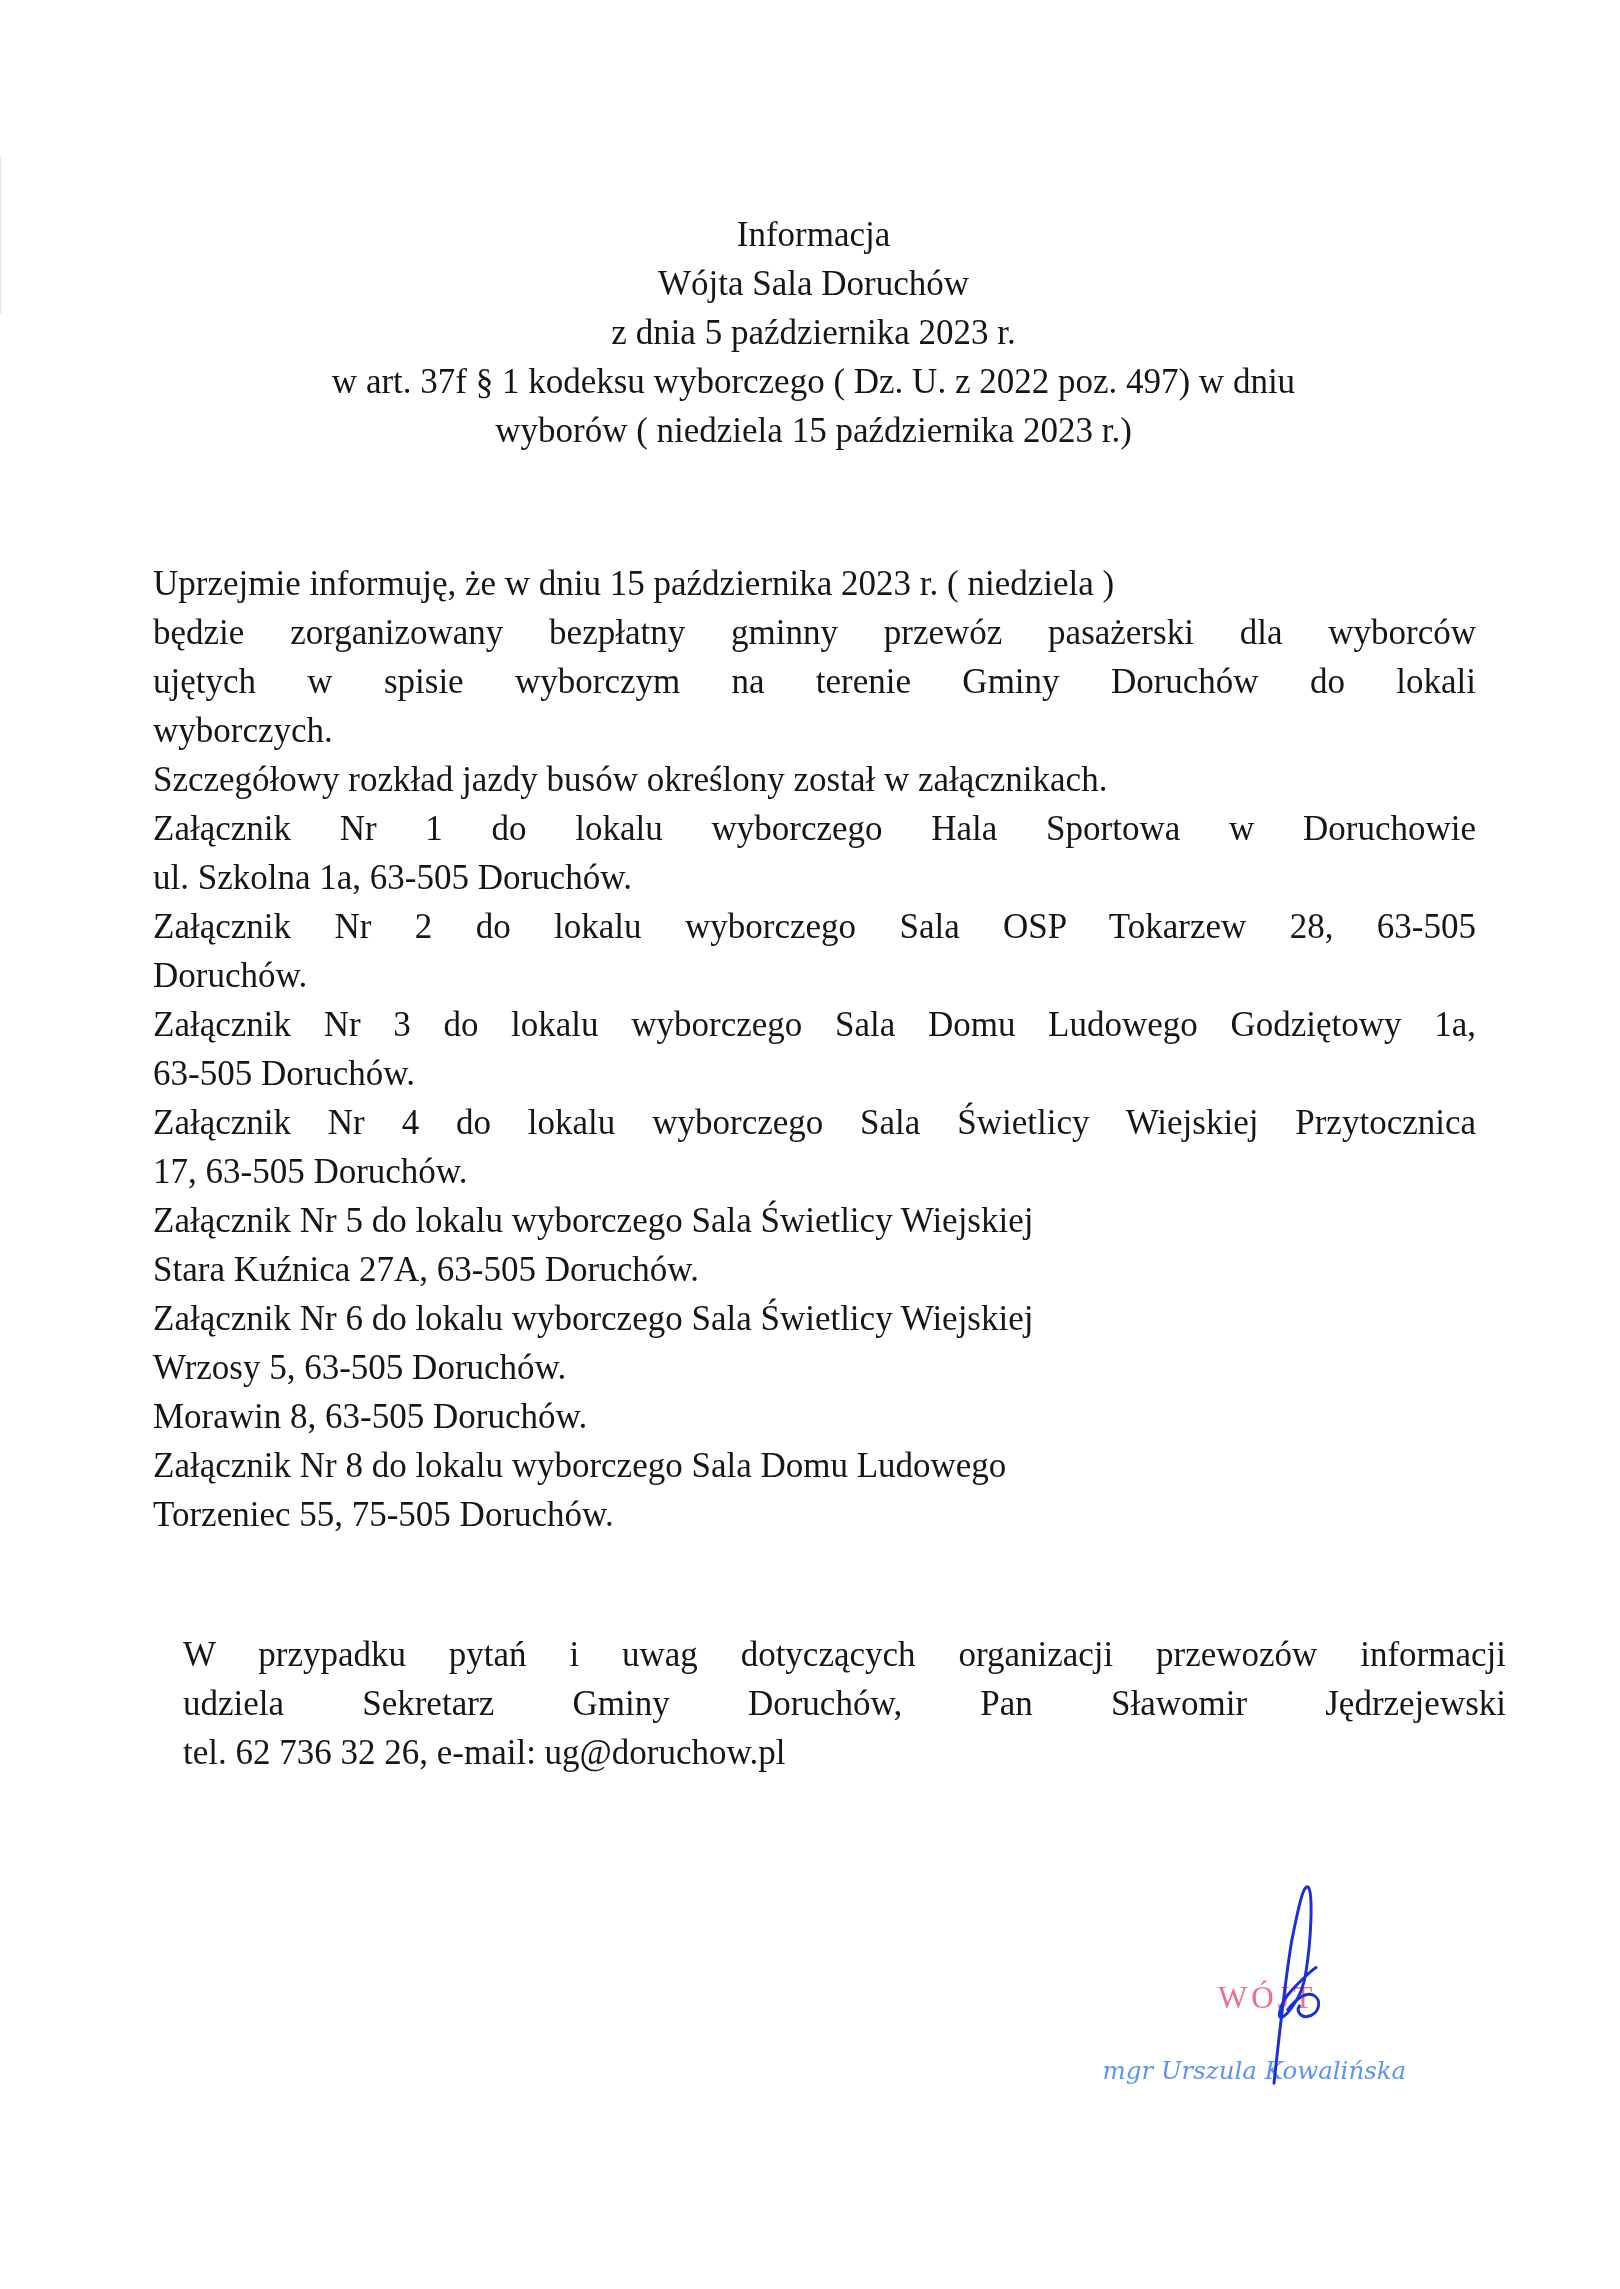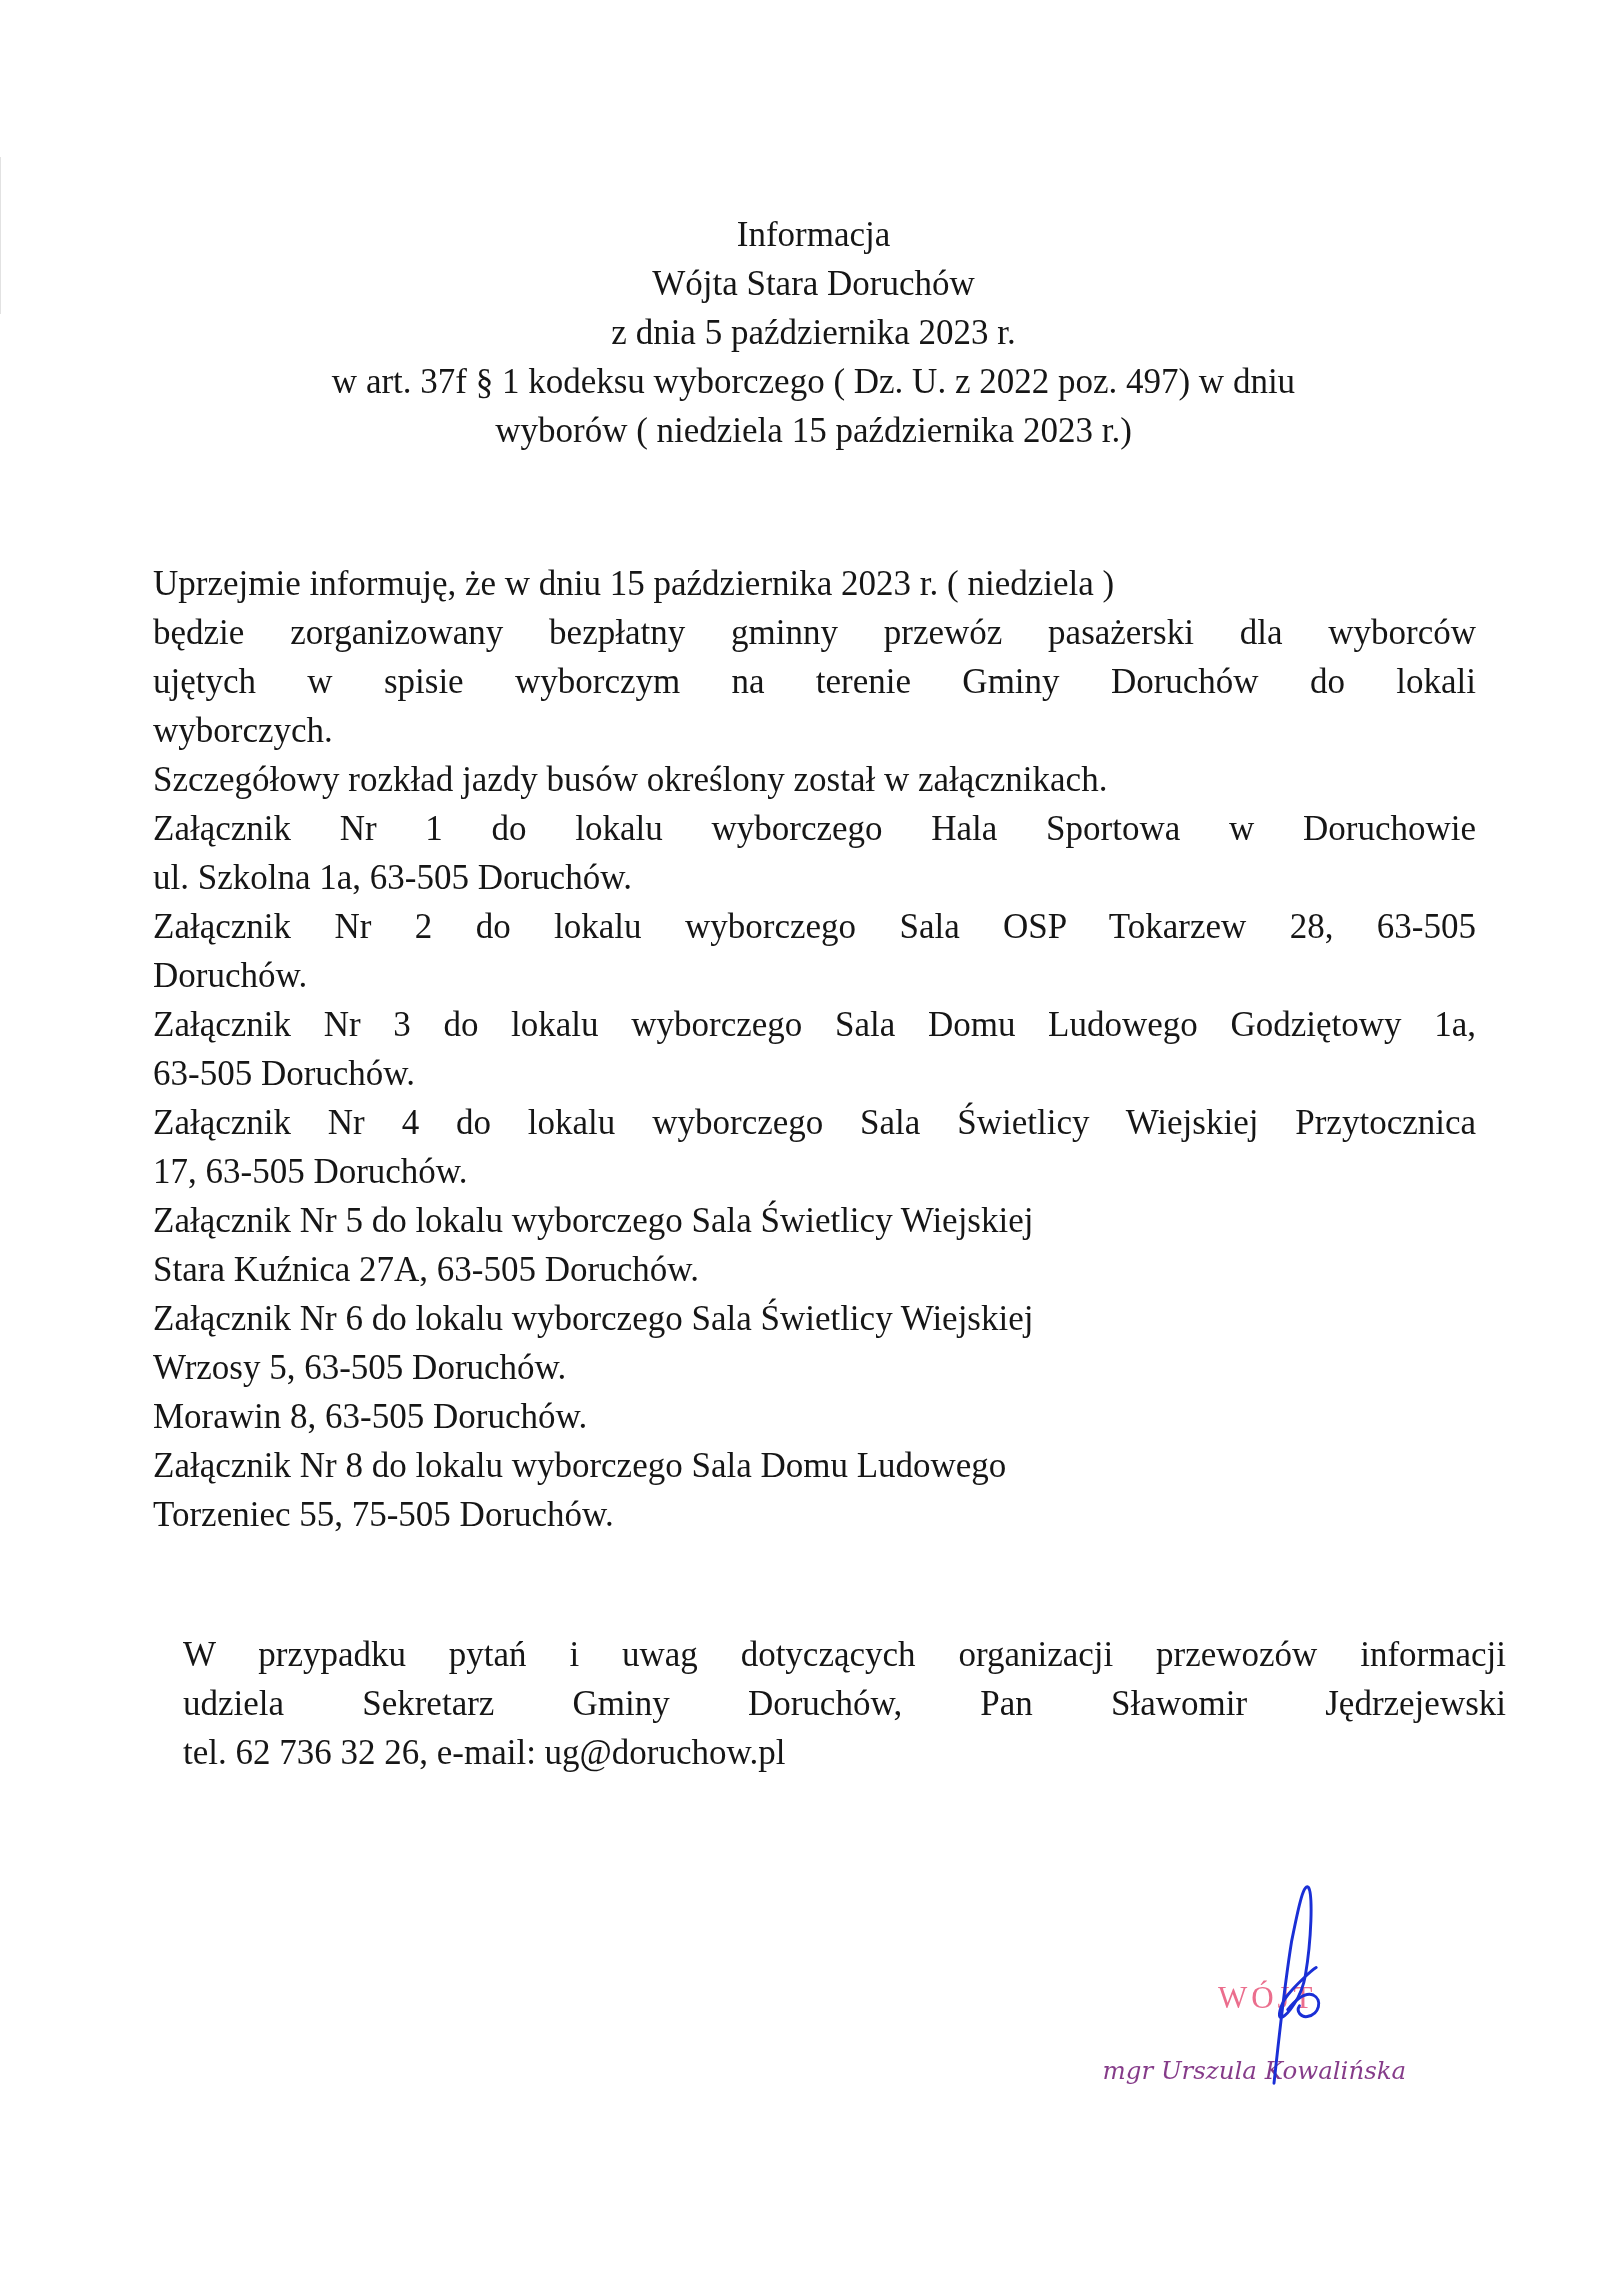--- a/index.html
+++ b/index.html
@@ -14,32 +14,32 @@
   .body { position:absolute; left:153px; width:1323px; top:559px;
           font-size:35px; line-height:49px; }
   .line { display:block; white-space:nowrap; }
   .j { text-align:justify; text-align-last:justify; white-space:normal; }
   .contact { position:absolute; left:153px; width:1323px; top:1630px;
              font-size:35px; line-height:49px;margin-left:30px; }
   .signature { position:absolute; left:1078px; top:1843px; width:392px; height:255px; }
   .stamp-title { position:absolute; left:140px; top:137px; font-size:31px; letter-spacing:3.9px;
                  color:#e8557a; font-family:"Liberation Serif", serif; opacity:.85; }
   .stamp-name { position:absolute; left:24.5px; top:213px; font-size:24.5px; font-style:italic;
-                color:#701a75; font-family:"DejaVu Serif", serif; opacity:.85; white-space:nowrap; }
+                color:#3b82f6; font-family:"DejaVu Serif", serif; opacity:.85; white-space:nowrap; }
   .sig-svg { position:absolute; left:0; top:0; width:392px; height:255px; }
 </style>
 </head>
 <body>
 
 <div class="page">
   <div class="scan-edge"></div>
 
   <div class="title">
     <div>Informacja</div>
-    <div>Wójta Stara Doruchów</div>
+    <div>Wójta Sala Doruchów</div>
     <div>z dnia 5 października 2023 r.</div>
     <div>w art. 37f § 1 kodeksu wyborczego ( Dz. U. z 2022 poz. 497) w dniu</div>
     <div>wyborów ( niedziela 15 października 2023 r.)</div>
   </div>
 
   <div class="body">
     <span class="line">Uprzejmie informuję, że w dniu 15 października 2023 r. ( niedziela )</span>
     <span class="line j">będzie zorganizowany bezpłatny gminny przewóz pasażerski dla wyborców</span>
     <span class="line j">ujętych w spisie wyborczym na terenie Gminy Doruchów do lokali</span>
     <span class="line">wyborczych.</span>

